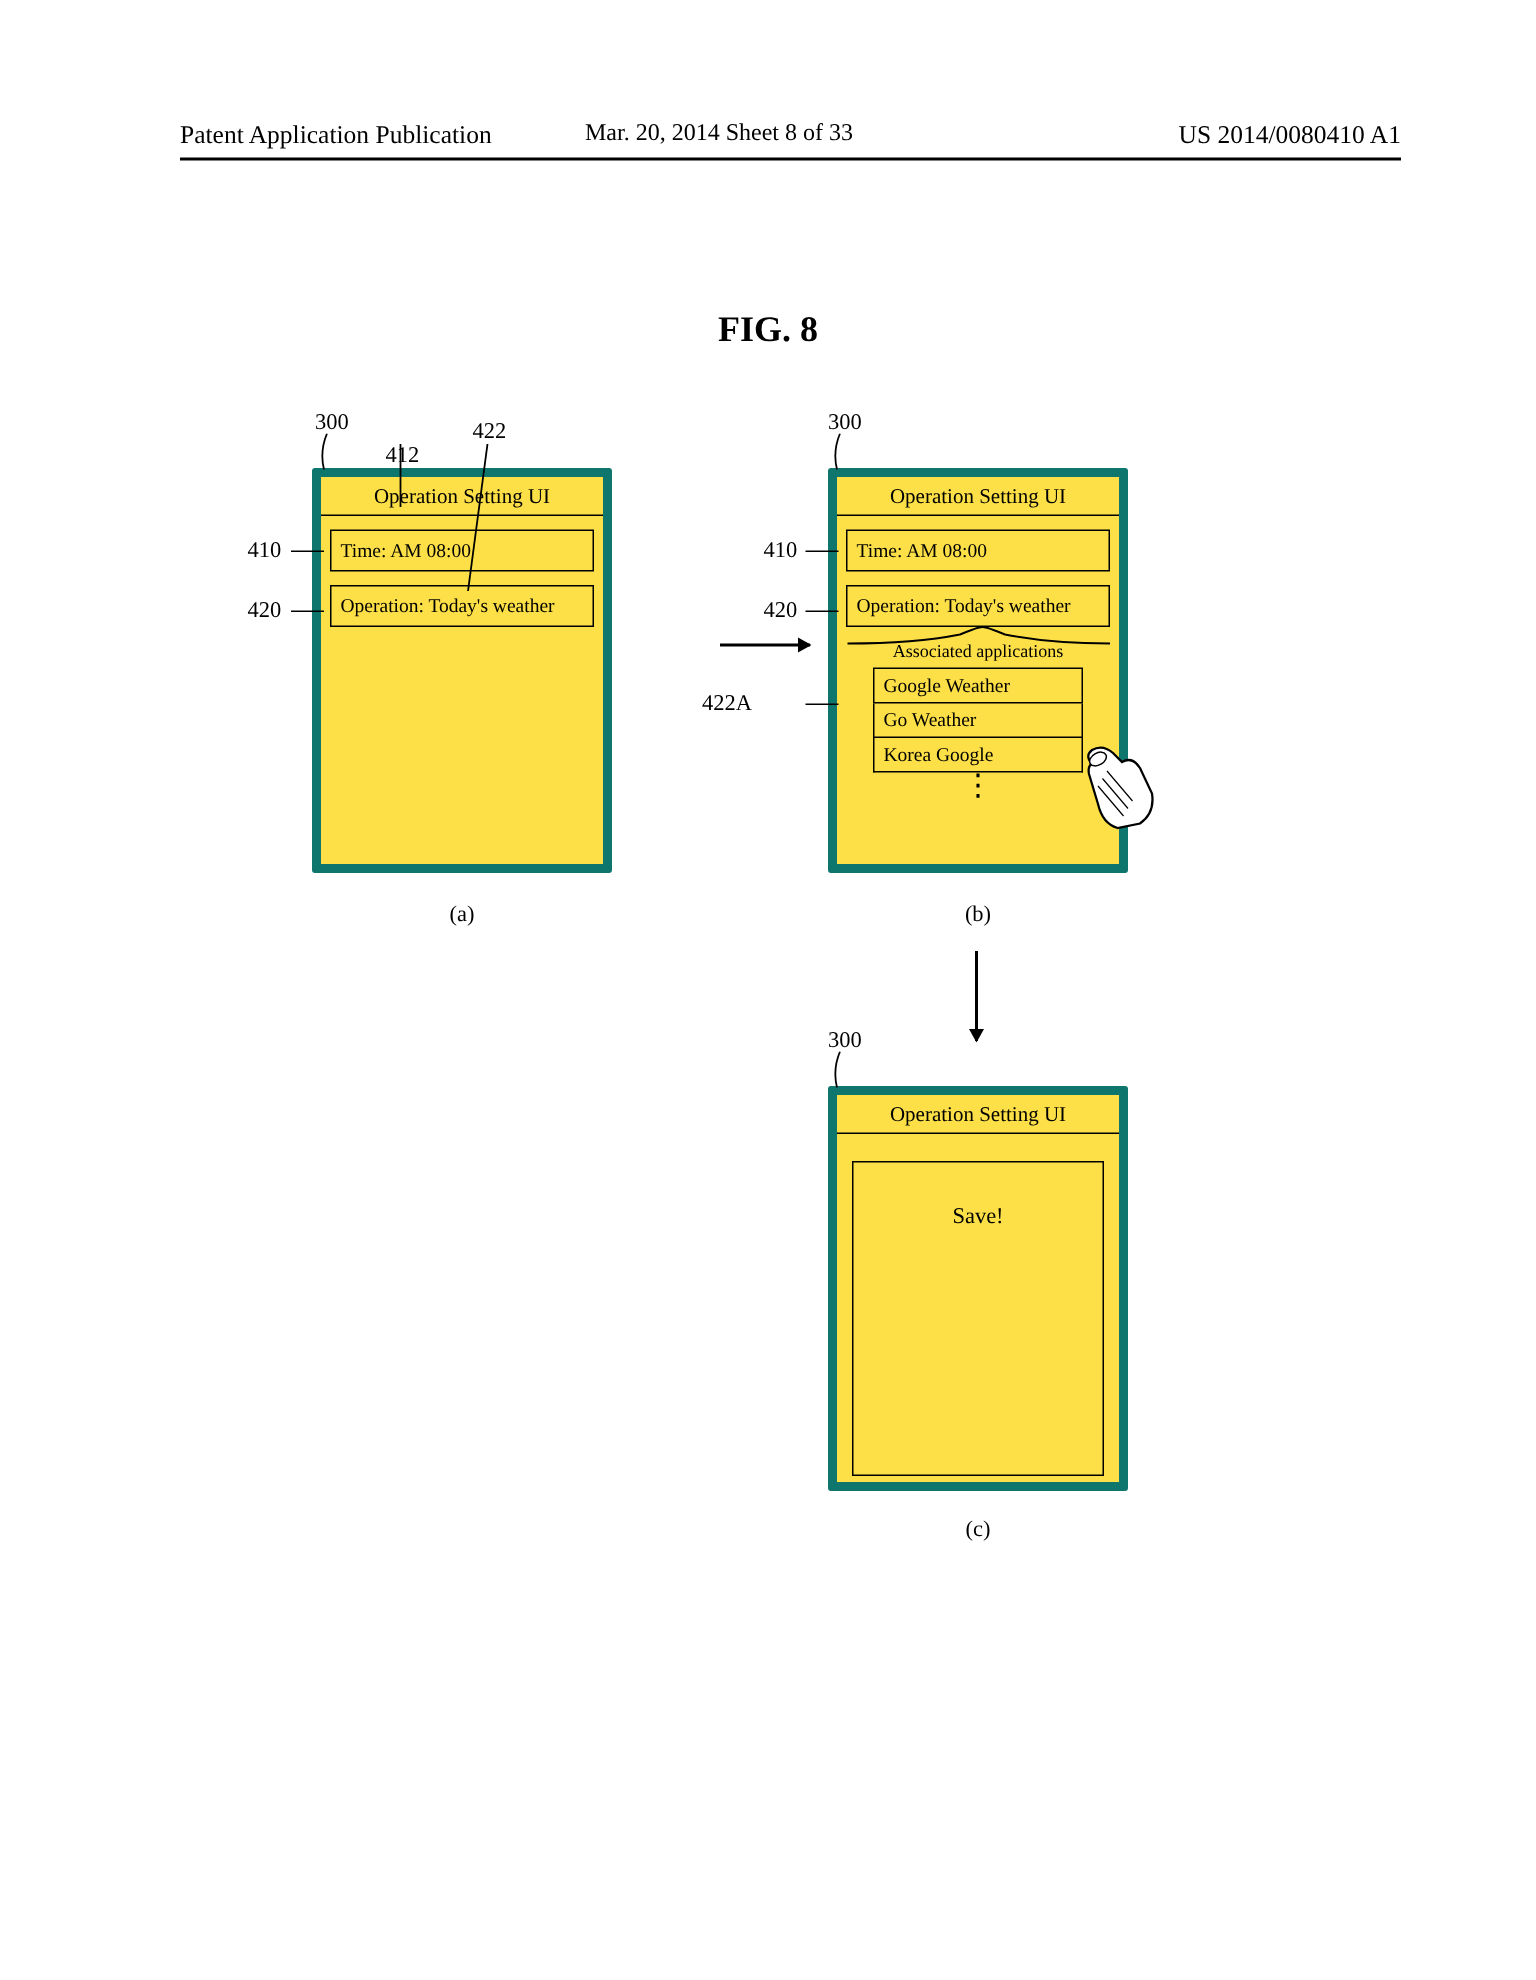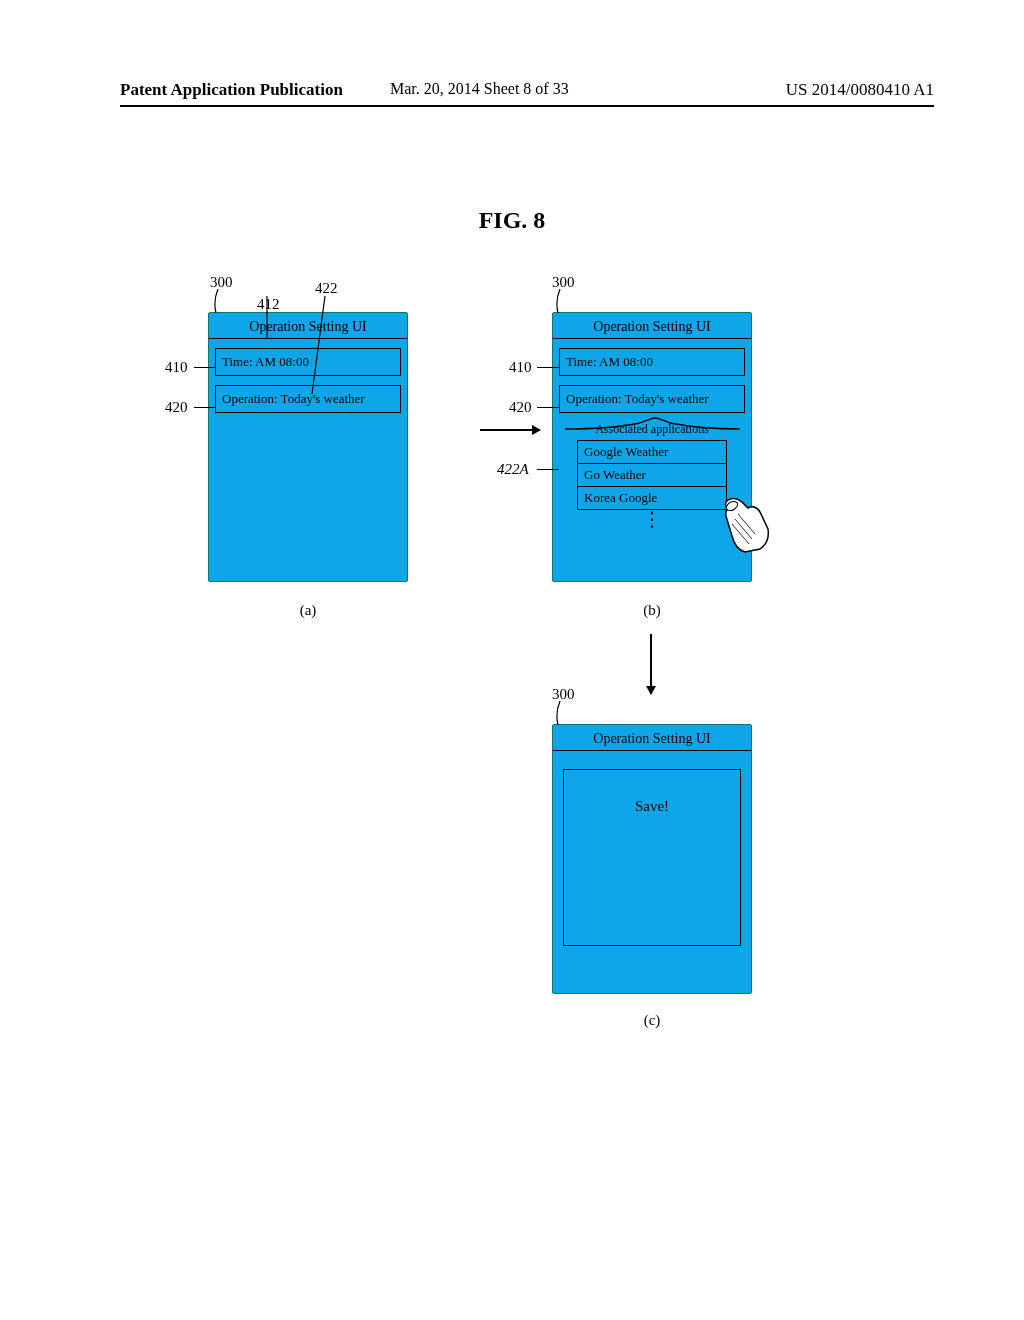--- a/index.html
+++ b/index.html
@@ -1,28 +1,28 @@
 <!DOCTYPE html>
 <html><head>
 <meta charset="utf-8">
 <style>
   * { box-sizing: border-box; margin: 0; padding: 0; }
   body { font-family: "Times New Roman", serif; background: #fff; color: #000; width: 1024px; height: 1320px; position: relative; }
   
   .header { display: flex; justify-content: space-between; padding: 80px 90px 0 120px; font-size: 17px; }
-  .header-left { font-weight: bold; }
+  .header-left { font-weight: normal; }
   .header-mid { position: absolute; left: 390px; top: 80px; }
   .header-right { font-weight: normal; }
   .header-line { border-bottom: 2px solid #000; margin: 5px 90px 0 120px; }
   
   .fig-title { text-align: center; font-weight: bold; font-size: 24px; margin-top: 100px; }
   
   .diagram { position: relative; width: 100%; height: 1000px; }
   
-  .phone { position: absolute; border: 1px solid #0f766e; border-radius: 2px; width: 200px; background: #0ea5e9; }
+  .phone { position: absolute; border: 6px solid #0f766e; border-radius: 2px; width: 200px; background: #fde047; }
   .phone-a { left: 208px; top: 78px; height: 270px; }
   .phone-b { left: 552px; top: 78px; height: 270px; }
   .phone-c { left: 552px; top: 490px; height: 270px; }
   
   .ui-title { text-align: center; font-size: 14px; padding: 6px 0 3px 0; }
   .ui-divider { border-bottom: 1px solid #000; }
   
   .row { border: 1px solid #000; margin: 9px 6px 0 6px; padding: 5px 6px; font-size: 13px; }
   .row-noborder { margin: 6px 6px 0 6px; padding: 3px 6px; font-size: 12px; text-align: center; }
   
@@ -32,21 +32,21 @@
   .vdots { text-align: center; font-size: 20px; line-height: 0.3; padding: 6px 0 2px 0; }
   
   .sub-label { position: absolute; font-size: 15px; text-align: center; width: 200px; }
   .sub-a { left: 208px; top: 368px; }
   .sub-b { left: 552px; top: 368px; }
   .sub-c { left: 552px; top: 778px; }
   
   .ref-label { position: absolute; font-size: 15px; }
   .leader { position: absolute; background: #000; }
   
-  .save-box { margin: 18px 10px 0 10px; border: 1px solid #000; padding: 12px 8px; text-align: center; font-size: 12.5px; line-height: 1.35; height: 177px; }
+  .save-box { margin: 18px 10px 0 10px; border: 1px solid #000; padding: 12px 8px; text-align: center; font-size: 12.5px; line-height: 1.35; height: 210px; }
   .save-title { font-size: 15px; margin-bottom: 14px; margin-top: 14px; }
   
   .arrow-h { position: absolute; height: 2px; background: #000; }
   .arrow-h:after { content: ""; position: absolute; right: -1px; top: -4px; border-left: 9px solid #000; border-top: 5px solid transparent; border-bottom: 5px solid transparent; }
   .arrow-v { position: absolute; width: 2px; background: #000; }
   .arrow-v:after { content: ""; position: absolute; bottom: -1px; left: -4px; border-top: 9px solid #000; border-left: 5px solid transparent; border-right: 5px solid transparent; }
   
   .finger { position: absolute; width: 50px; height: 60px; }
   
   sup { font-size: 0.7em; }
@@ -129,21 +129,21 @@
   <svg style="position:absolute; left:555px; top:55px; width:10px; height:25px;">
       <path d="M 5 0 Q 0 12 3 24" stroke="#000" fill="none" stroke-width="1.2"></path>
     </svg>
 
   <div class="ref-label" style="left:509px; top:125px;">410</div>
   <div class="leader" style="left:537px; top:133px; width:22px; height:1.3px;"></div>
 
   <div class="ref-label" style="left:509px; top:165px;">420</div>
   <div class="leader" style="left:537px; top:173px; width:22px; height:1.3px;"></div>
 
-  <div class="ref-label" style="left:497px; top:227px;font-style:italic;">422A</div>
+  <div class="ref-label" style="left:468px; top:227px;">422A</div>
   <div class="leader" style="left:537px; top:235px; width:22px; height:1.3px;"></div>
 
   <div class="ref-label" style="left:552px; top:452px;">300</div>
   <svg style="position:absolute; left:555px; top:467px; width:10px; height:25px;">
       <path d="M 5 0 Q 0 12 3 24" stroke="#000" fill="none" stroke-width="1.2"></path>
     </svg>
 
   <svg style="position:absolute; left:560px; top:183px; width:185px; height:14px;">
     <path d="M 5 12 Q 50 12 80 6 Q 92 1 95 1 Q 98 1 110 6 Q 140 12 180 12" stroke="#000" fill="none" stroke-width="1.3"></path>
   </svg>

